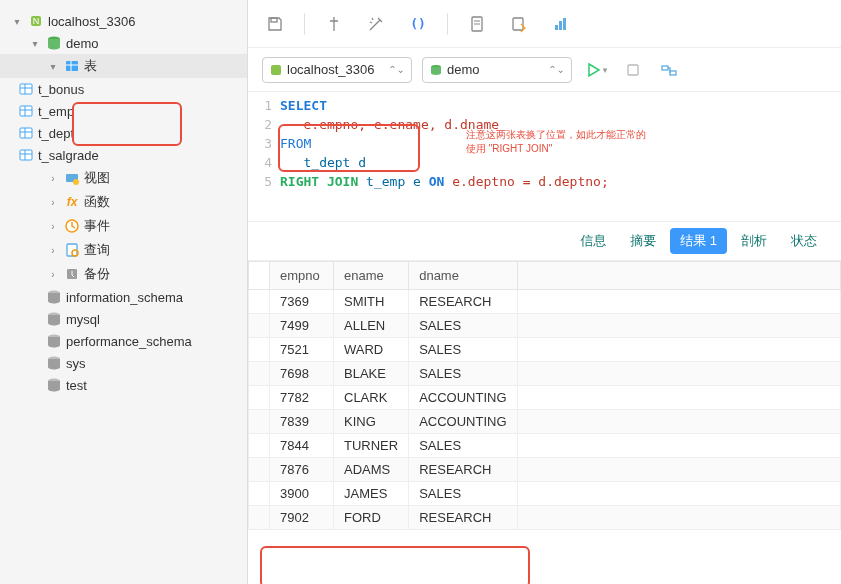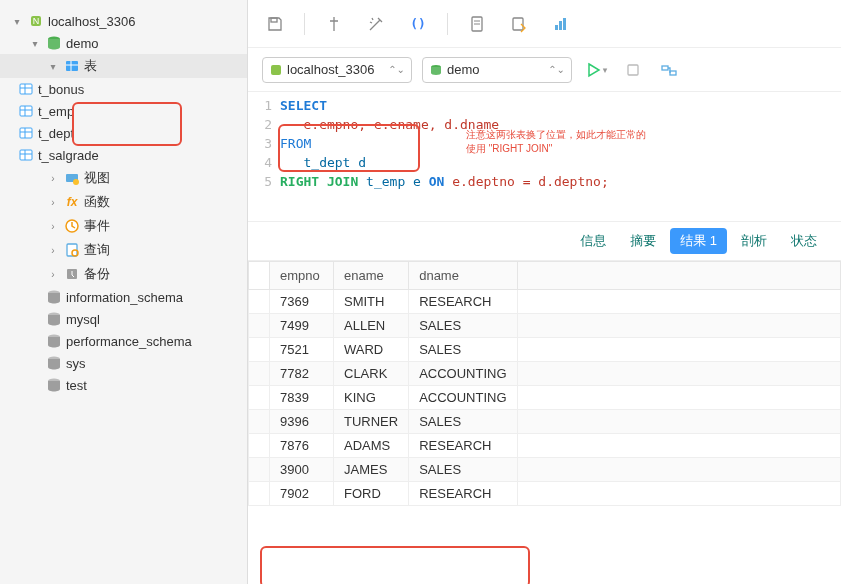--- a/index.html
+++ b/index.html
@@ -378,35 +378,42 @@
             </tr>
             <tr>
               <td class="rowmark"></td>
               <td class="num">7521</td>
               <td>WARD</td>
               <td>SALES</td>
               <td></td>
             </tr>
             <tr>
               <td class="rowmark"></td>
+              <td class="num">7698</td>
+              <td>BLAKE</td>
+              <td>SALES</td>
+              <td></td>
+            </tr>
+            <tr>
+              <td class="rowmark"></td>
               <td class="num">7782</td>
               <td>CLARK</td>
               <td>ACCOUNTING</td>
               <td></td>
             </tr>
             <tr>
               <td class="rowmark"></td>
               <td class="num">7839</td>
               <td>KING</td>
               <td>ACCOUNTING</td>
               <td></td>
             </tr>
             <tr>
               <td class="rowmark"></td>
-              <td class="num">9396</td>
+              <td class="num">7844</td>
               <td>TURNER</td>
               <td>SALES</td>
               <td></td>
             </tr>
             <tr>
               <td class="rowmark"></td>
               <td class="num">7876</td>
               <td>ADAMS</td>
               <td>RESEARCH</td>
               <td></td>

